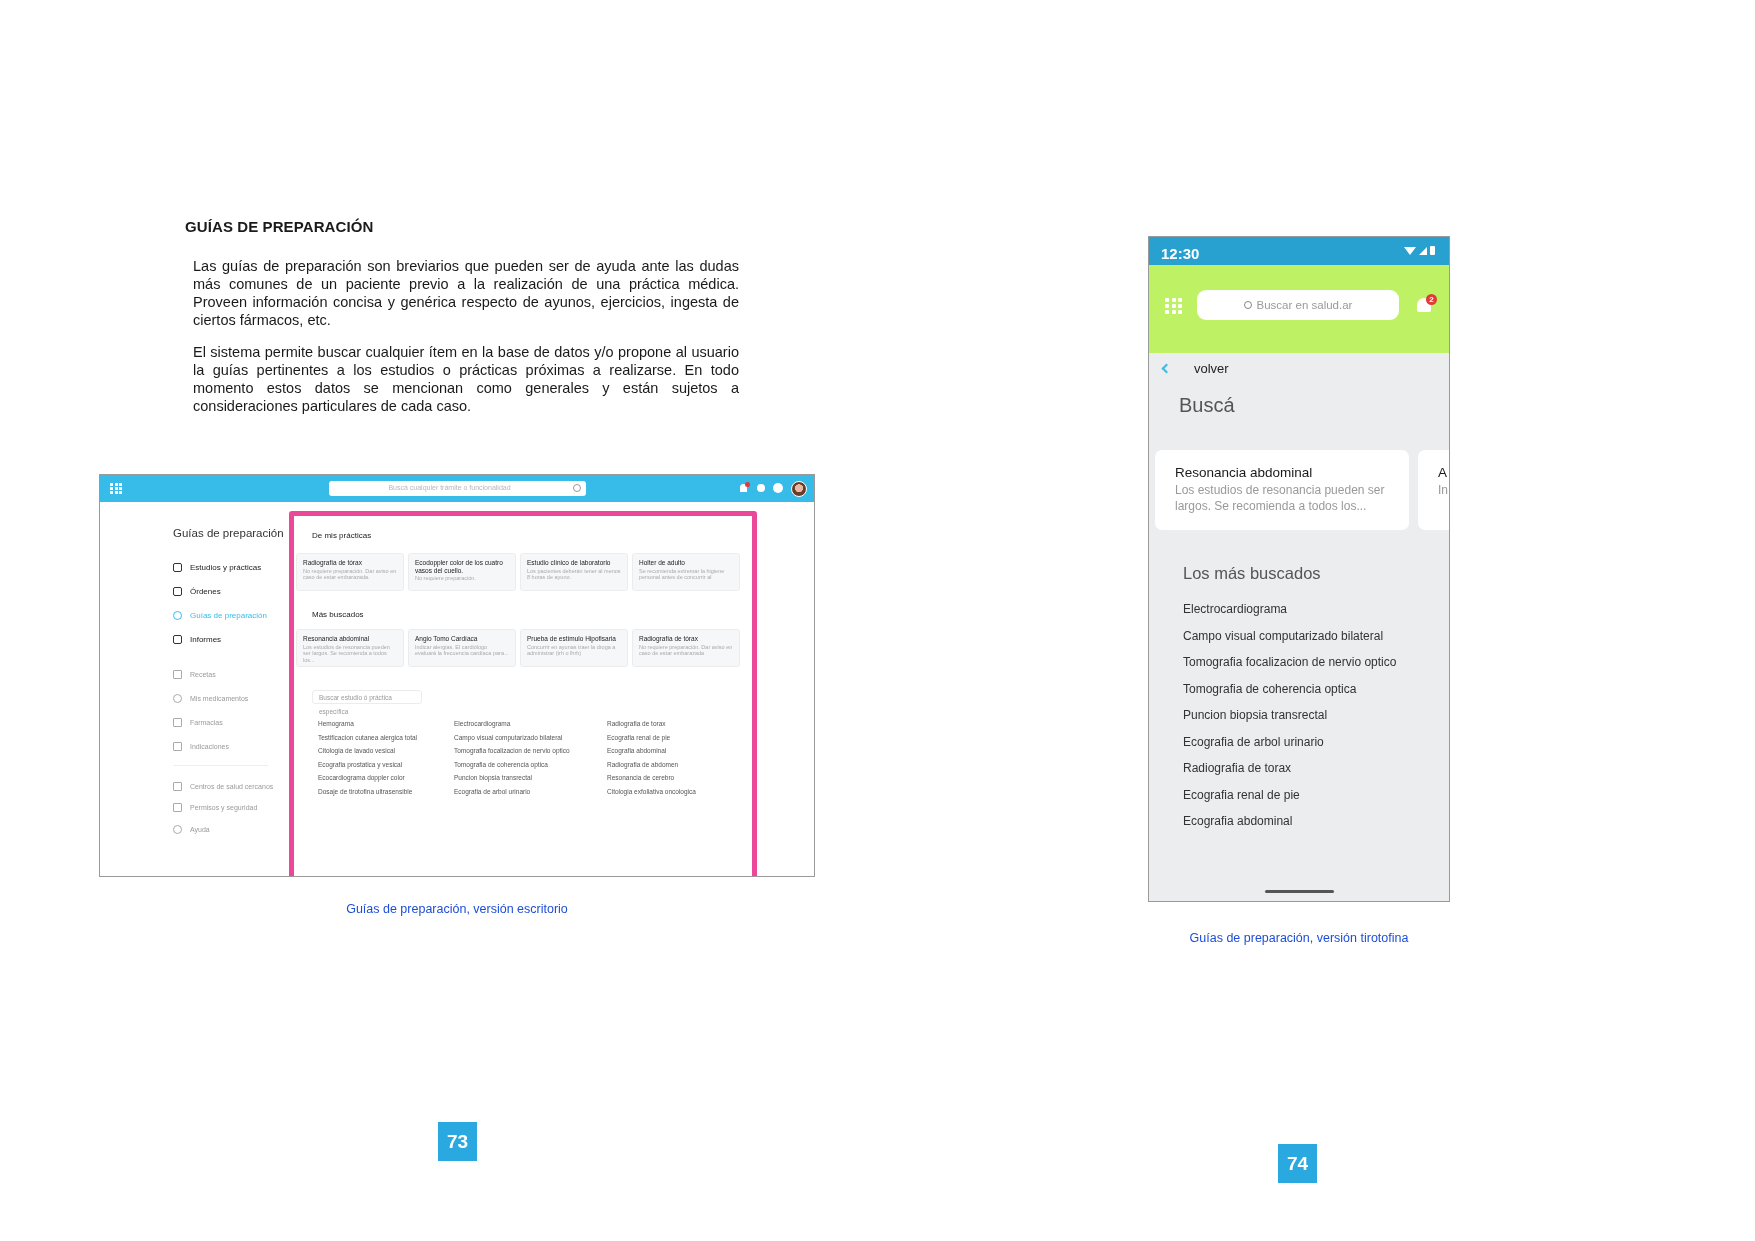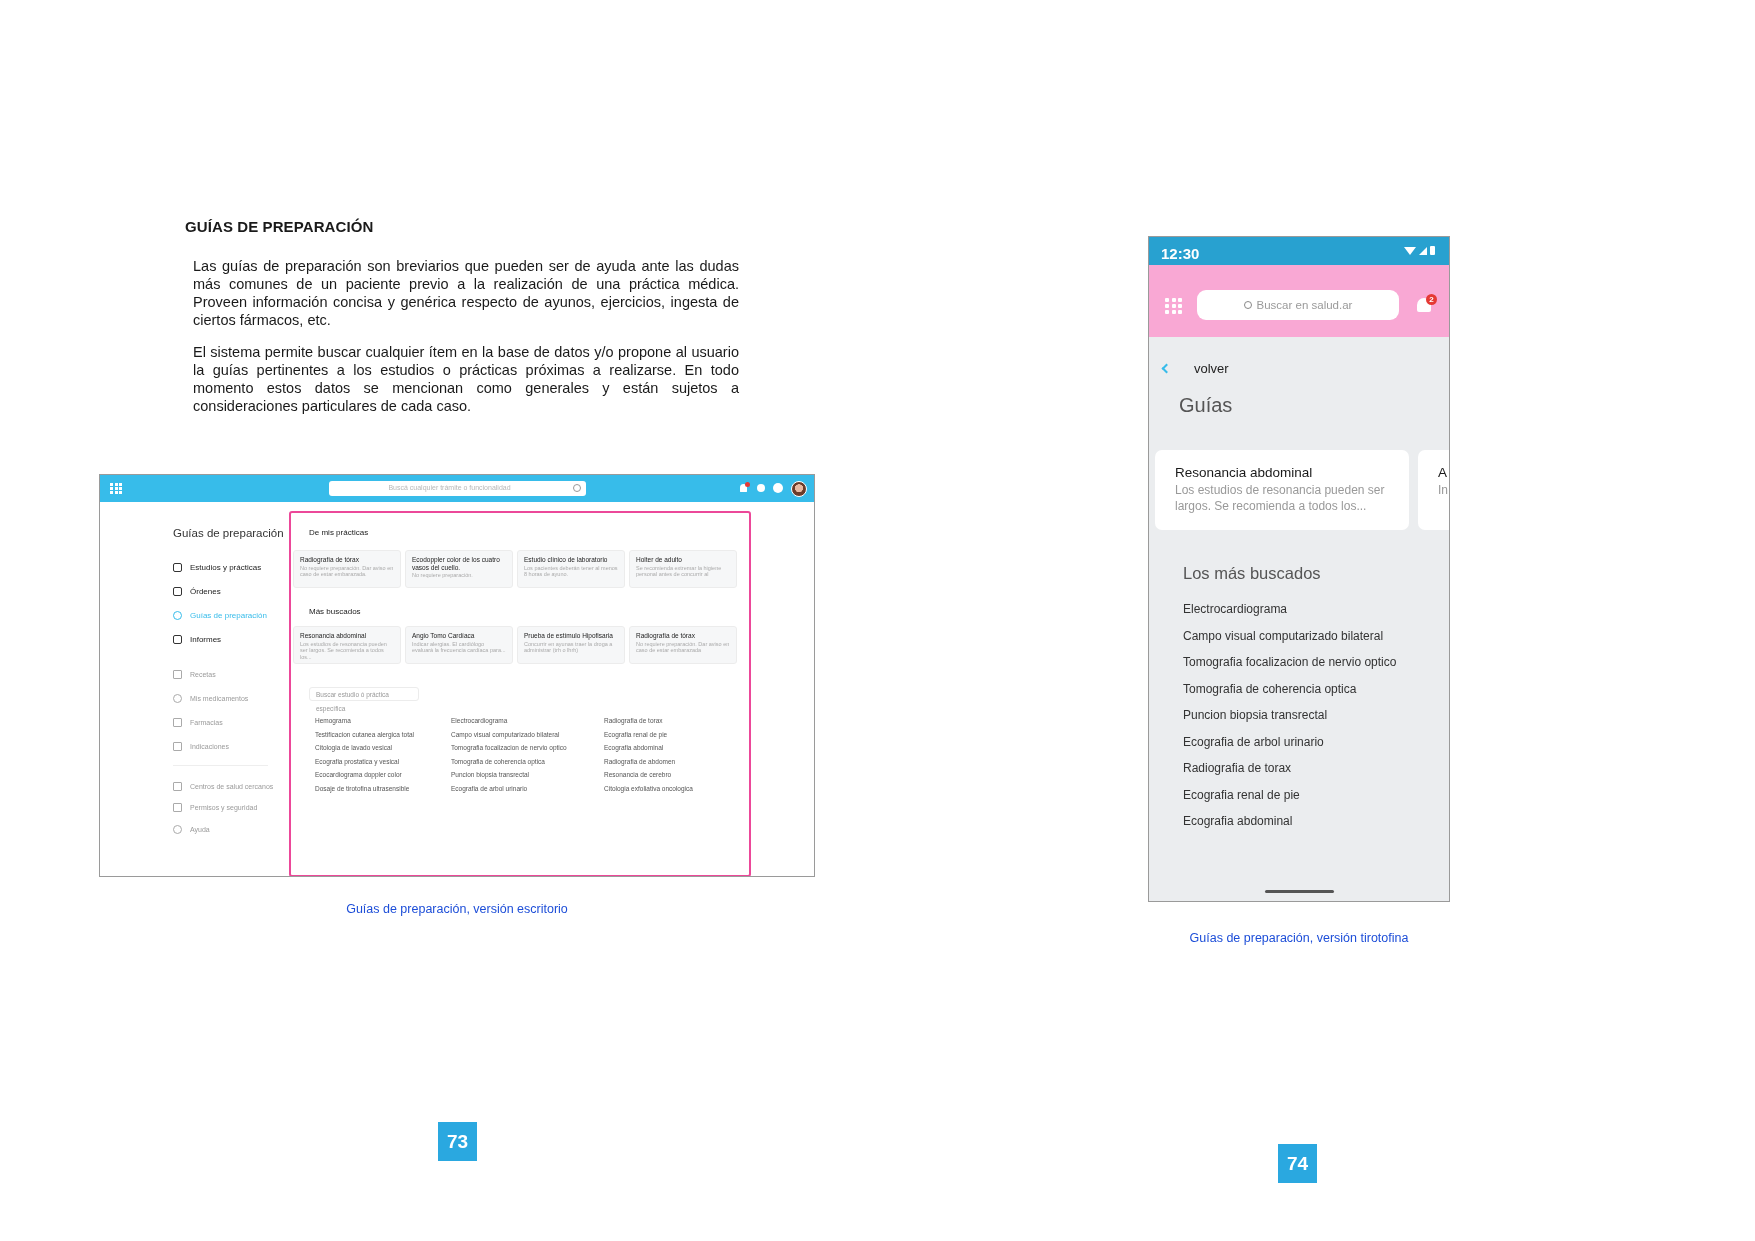--- a/index.html
+++ b/index.html
@@ -31,21 +31,21 @@
   .d-nav { left:73px; font-size:8px; display:flex; align-items:center; gap:8px; }
   .d-nav .ic { width:9px; height:9px; display:inline-block; box-sizing:border-box; }
   .d-nav.dark { color:#222; }
   .d-nav.light { color:#9a9a9a; font-size:7px; }
   .d-nav.active { color:#37bcea; }
   .ic-dark { border:1.3px solid #333; border-radius:2px; }
   .ic-light { border:1px solid #aaa; border-radius:1px; }
   .ic-active { border:1.3px solid #37bcea; border-radius:50%; }
   #d-side-divider { left:73px; width:95px; top:215px; height:1px; background:#eee; }
 
-  #d-panel { left:189px; top:36px; width:458px; height:362px; border:2px solid #ec4899; border-radius:3px; background:#fff; }
+  #d-panel { left:189px; top:36px; width:458px; height:362px; border:5px solid #ec4899; border-radius:3px; background:#fff; }
   .d-sec { left:18px; font-size:8px; color:#222; }
   .d-card { width:108px; height:38px; background:#f6f7f8; border:1px solid #ececec; border-radius:3px; box-sizing:border-box; padding:5px 6px; overflow:hidden; }
   .d-card .t { font-size:6.5px; color:#222; line-height:7.5px; }
   .d-card .s { font-size:5.5px; color:#aaa; line-height:6.5px; margin-top:1px; }
   .d-row { left:2px; display:flex; gap:4px; width:456px; overflow:hidden; }
   #d-filter { left:18px; top:174px; width:110px; height:14px; border:1px solid #ececec; border-radius:3px; font-size:6.5px; color:#999; line-height:14px; padding-left:6px; box-sizing:border-box; }
   .d-col { top:201px; font-size:6.5px; color:#555; line-height:13.5px; }
 
   
   .caption { font-size:12.5px; color:#1d4ed8; text-align:center; }
@@ -58,21 +58,21 @@
   #pn-right { left:1278px; top:1144px; }
 
   
   #phone { left:1148px; top:236px; width:302px; height:666px; border:1.5px solid #9a9a9a; box-sizing:border-box; background:#ebedef; overflow:hidden; }
   #p-status { left:0; top:0; width:100%; height:28px; background:#28a1d0; }
   #p-time { left:12px; top:8px; color:#fff; font-size:15px; font-weight:bold; }
   #p-status-icons { right:14px; top:9px; display:flex; gap:3px; align-items:flex-end; }
   #p-wifi { width:0; height:0; border-left:6px solid transparent; border-right:6px solid transparent; border-top:8px solid #fff; }
   #p-signal { width:0; height:0; border-left:8px solid transparent; border-bottom:8px solid #fff; }
   #p-battery { width:5px; height:9px; background:#fff; border-radius:1px; }
-  #p-appbar { left:0; top:28px; width:100%; height:72px; background:#f9a8d4; }
+  #p-appbar { left:0; top:28px; width:100%; height:88px; background:#bef264; }
   #p-apps { left:16px; top:33px; display:grid; grid-template-columns:repeat(3,4px); gap:2.5px 2.5px; }
   #p-apps span { width:4px; height:3.5px; background:#fff; border-radius:1px; display:block; }
   #p-search { left:48px; top:25px; width:202px; height:30px; background:#fff; border-radius:9px; display:flex; align-items:center; justify-content:center; gap:5px; }
   #p-search-icon { width:8px; height:8px; border:1.5px solid #888; border-radius:50%; box-sizing:border-box; }
   #p-search-text { font-size:11.5px; color:#9a9a9a; }
   #p-bell { left:268px; top:33px; width:14px; height:14px; background:#fff; border-radius:7px 7px 2px 2px; }
   #p-bell-badge { position:absolute; right:-6px; top:-4px; width:11px; height:11px; background:#e53935; border-radius:50%; color:#fff; font-size:8px; font-weight:bold; text-align:center; line-height:11px; }
   #p-back { left:14px; top:124px; display:flex; align-items:center; gap:24px; font-size:13px; color:#222; }
   #p-back-chev { width:7px; height:7px; border-left:2px solid #37bcea; border-bottom:2px solid #37bcea; transform:rotate(45deg); box-sizing:border-box; }
   #p-title { left:30px; top:157px; font-size:20px; color:#555; }
@@ -269,21 +269,21 @@
     </div>
     <div id="p-bell" class="abs">
       <div id="p-bell-badge">2</div>
     </div>
   </div>
 
   <div id="p-back" class="abs">
     <span id="p-back-chev"></span>
     <span>volver</span>
   </div>
-  <div id="p-title" class="abs">Guías</div>
+  <div id="p-title" class="abs">Buscá</div>
 
   <div id="p-card-0" class="abs p-card">
     <div class="t">Resonancia abdominal</div>
     <div class="s">Los estudios de resonancia pueden ser largos. Se recomienda a todos los...</div>
   </div>
   <div id="p-card-1" class="abs p-card">
     <div class="t">A</div>
     <div class="s">In ev</div>
   </div>
 

